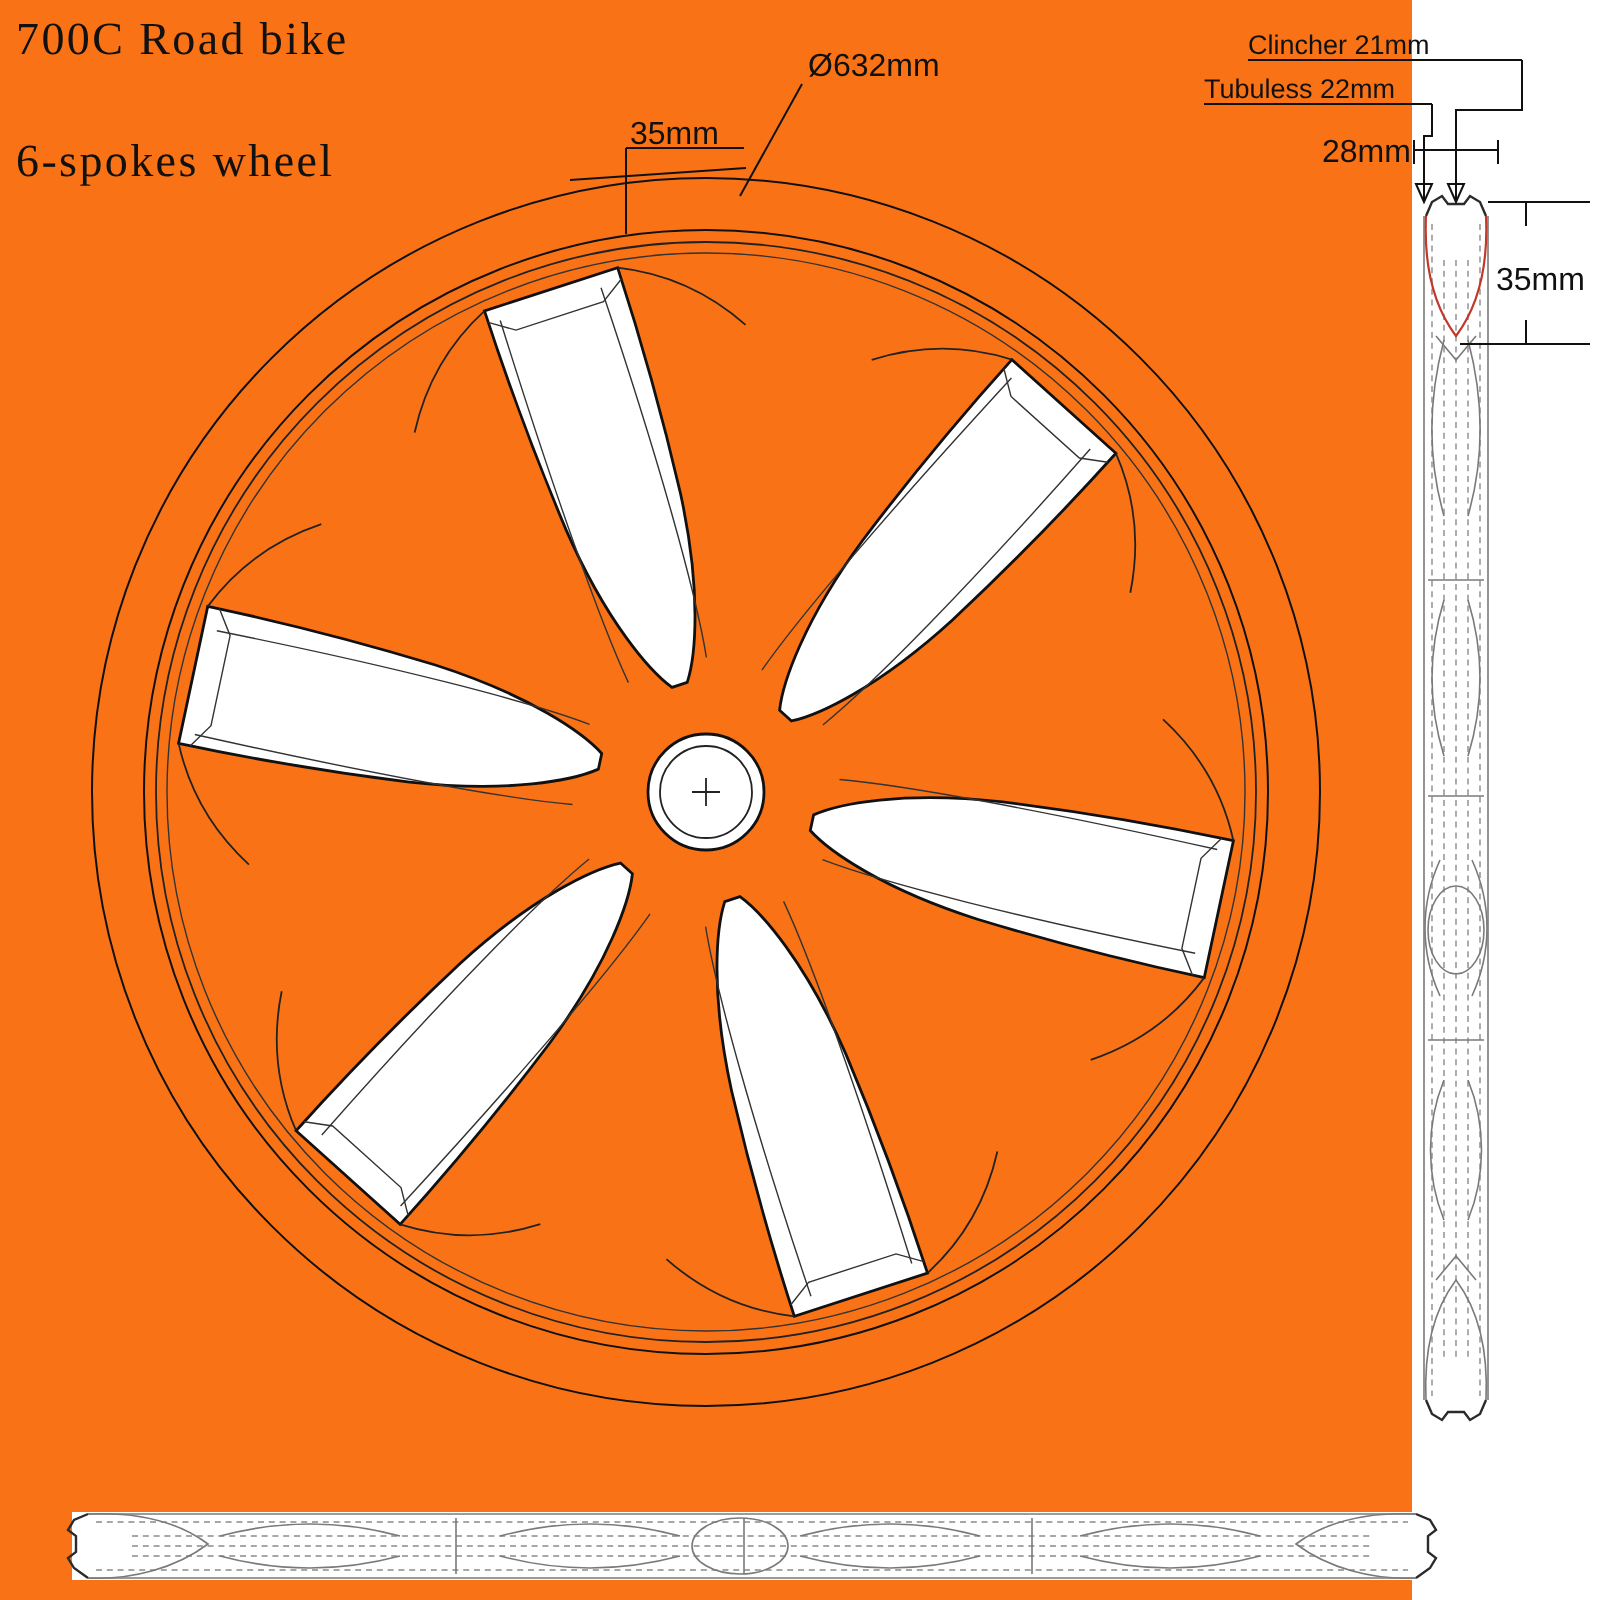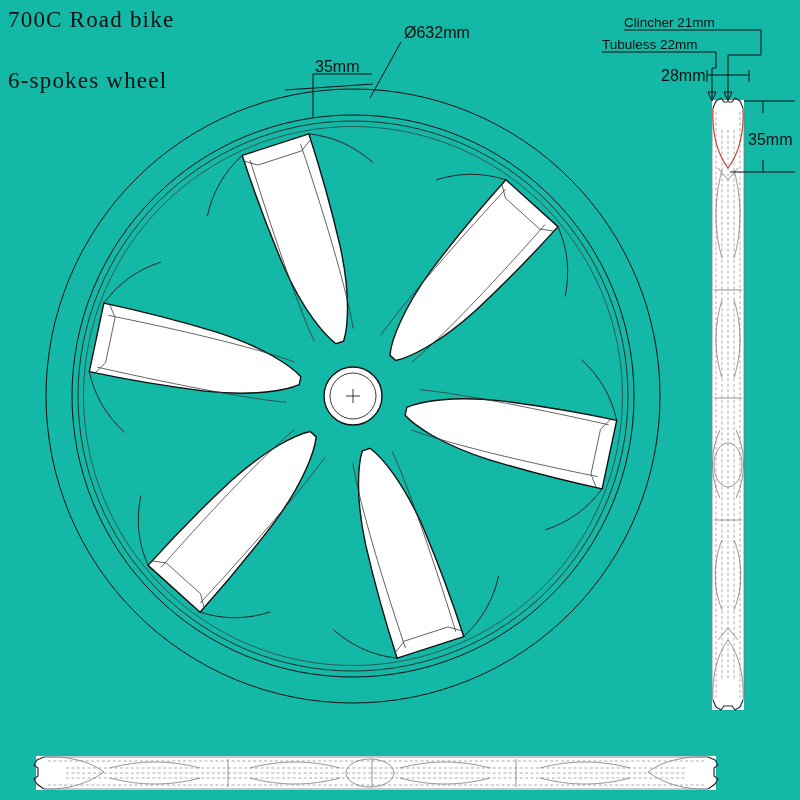--- a/index.html
+++ b/index.html
@@ -1,19 +1,19 @@
 <!DOCTYPE html>
 <html><head>
 <meta charset="utf-8">
 <title>Technical Drawing</title>
 <style>
   html,body{margin:0;padding:0;background:#ffffff;}
   body{width:800px;height:800px;overflow:hidden;
        font-family:"Liberation Serif",serif;color:#000;}
-  #stage{position:relative;width:800px;height:800px;background:#14b8a6;}
+  #stage{position:relative;width:706px;height:800px;background:#f97316;}
   svg{display:block;}
   .t-title{font-family:"Liberation Serif",serif;font-size:23px;letter-spacing:1.2px;fill:#111;}
   .t-dim{font-family:"Liberation Sans",sans-serif;font-size:16px;fill:#111;}
   .t-dim-sm{font-family:"Liberation Sans",sans-serif;font-size:13.5px;fill:#111;}
   .ln{fill:none;stroke:#111;stroke-width:1;}
   .ln-thin{fill:none;stroke:#222;stroke-width:0.9;}
   .ln-hair{fill:none;stroke:#333;stroke-width:0.7;}
   .ln-rim{fill:none;stroke:#111;stroke-width:1.4;}
   .ln-red{fill:none;stroke:#c0392b;stroke-width:1.1;}
   .ln-gray{fill:none;stroke:#7a7a7a;stroke-width:0.8;}

